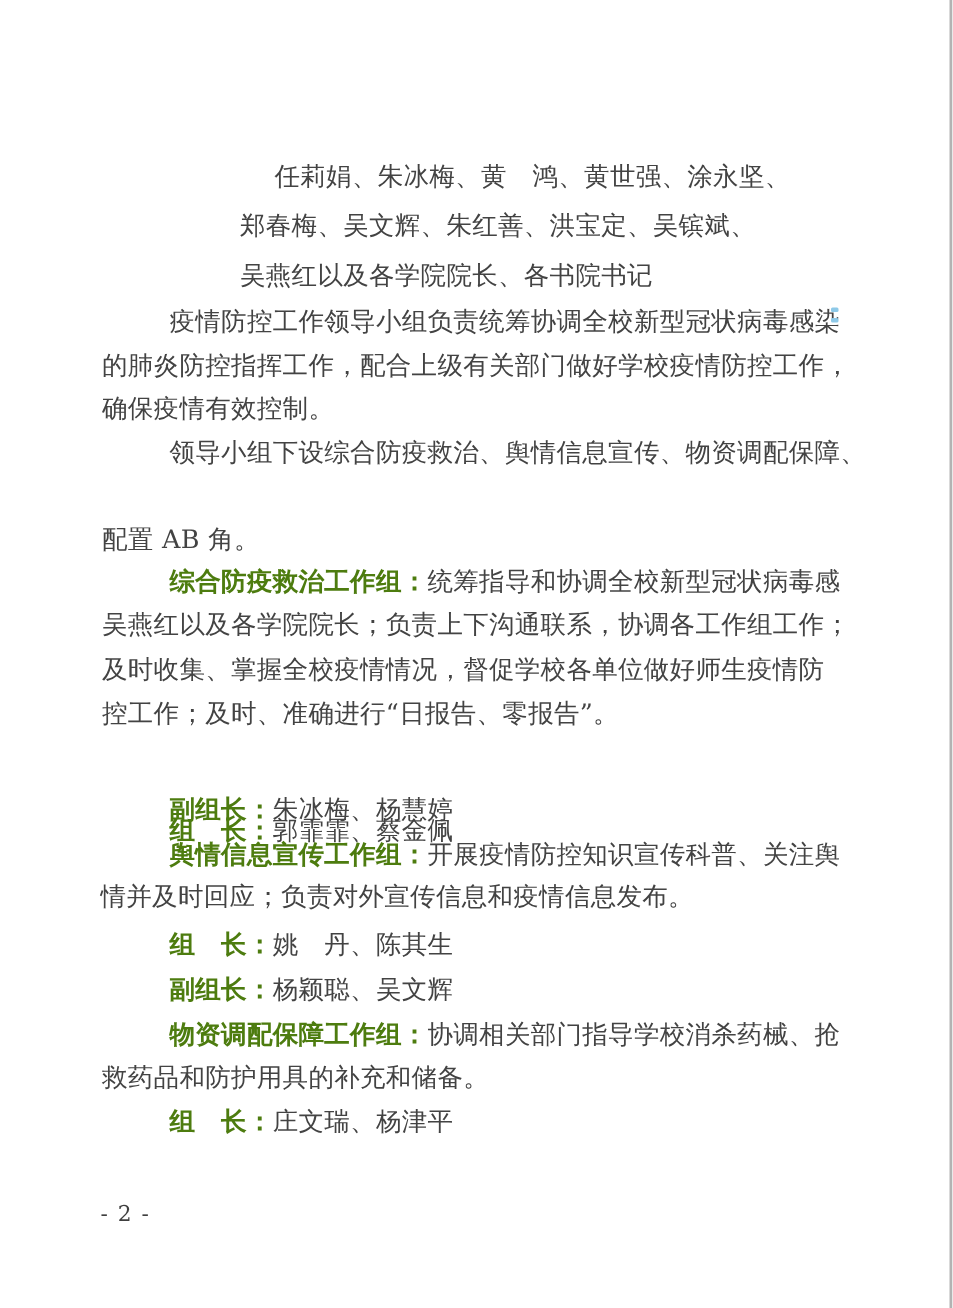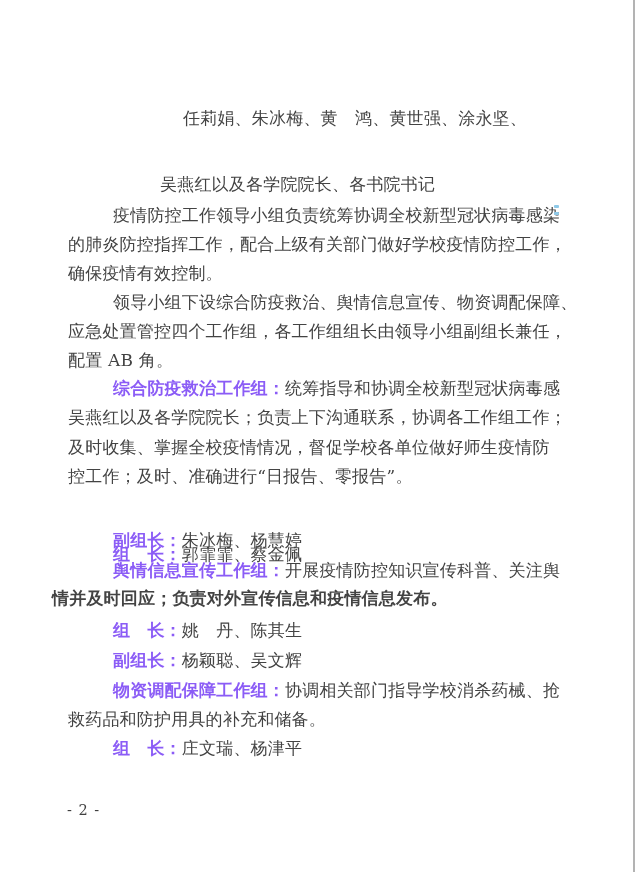--- a/index.html
+++ b/index.html
@@ -23,21 +23,21 @@
     position: absolute;
     white-space: nowrap;
     font-size: 17px;
     line-height: 21px;
     color: #434343;
     letter-spacing: 0.2px;
   }
   .seg { display: inline; }
   .seg.bold {
     font-weight: 700;
-    color: #8b5cf6;
+    color: #4d7c0f;
     font-family: Liberation Mono, monospace;
   }
   .page-number {
     position: absolute;
     left: 67px;
     top: 802px;
     font-size: 14.5px;
     letter-spacing: 1px;
     color: #3f3f3f;
   }
@@ -48,35 +48,35 @@
   }
   .artifact-1 { left: 554px; top: 205px; width: 5px; height: 3px; }
   .artifact-2 { left: 554px; top: 212px; width: 5px; height: 3px; }
 </style>
 </head>
 <body>
 
 <div class="page">
   <div class="doc-body">
       <div class="text-line" style="left: 183px; top: 108px;"><span class="seg">任莉娟、朱冰梅、黄　鸿、黄世强、涂永坚、</span></div>
+      <div class="text-line" style="left: 160px; top: 141px;"><span class="seg">郑春梅、吴文辉、朱红善、洪宝定、吴镔斌、</span></div>
       <div class="text-line" style="left: 160px; top: 174px;"><span class="seg">吴燕红以及各学院院长、各书院书记</span></div>
       <div class="text-line" style="left: 113px; top: 205px;"><span class="seg">疫情防控工作领导小组负责统筹协调全校新型冠状病毒感染</span></div>
       <div class="text-line" style="left: 68px; top: 234px;"><span class="seg">的肺炎防控指挥工作，配合上级有关部门做好学校疫情防控工作，</span></div>
       <div class="text-line" style="left: 68px; top: 263px;"><span class="seg">确保疫情有效控制。</span></div>
       <div class="text-line" style="left: 113px; top: 292px;"><span class="seg">领导小组下设综合防疫救治、舆情信息宣传、物资调配保障、</span></div>
-      <div class="text-line" style="left: 68px; top: 321px;"><span class="seg">应急处置管控四个工作组，各工作组组长由领导小组副组长兼任，</span></div>
       <div class="text-line" style="left: 68px; top: 350px;"><span class="seg">配置 AB 角。</span></div>
       <div class="text-line" style="left: 113px; top: 378px;"><span class="seg bold">综合防疫救治工作组：</span><span class="seg">统筹指导和协调全校新型冠状病毒感</span></div>
       <div class="text-line" style="left: 68px; top: 407px;"><span class="seg">吴燕红以及各学院院长；负责上下沟通联系，协调各工作组工作；</span></div>
       <div class="text-line" style="left: 68px; top: 437px;"><span class="seg">及时收集、掌握全校疫情情况，督促学校各单位做好师生疫情防</span></div>
       <div class="text-line" style="left: 68px; top: 466px;"><span class="seg">控工作；及时、准确进行“日报告、零报告”。</span></div>
       <div class="text-line" style="left: 113px; top: 500px; margin-top: 44px;"><span class="seg bold">组　长：</span><span class="seg">郭霏霏、蔡金佩</span></div>
       <div class="text-line" style="left: 113px; top: 530px; text-align: right;"><span class="seg bold">副组长：</span><span class="seg">朱冰梅、杨慧婷</span></div>
       <div class="text-line" style="left: 113px; top: 560px;"><span class="seg bold">舆情信息宣传工作组：</span><span class="seg">开展疫情防控知识宣传科普、关注舆</span></div>
-      <div class="text-line" style="left: 52px; top: 588px; font-weight: bold;"><span class="seg">情并及时回应；负责对外宣传信息和疫情信息发布。</span></div>
+      <div class="text-line" style="left: 67px; top: 588px;"><span class="seg">情并及时回应；负责对外宣传信息和疫情信息发布。</span></div>
       <div class="text-line" style="left: 113px; top: 620px;"><span class="seg bold">组　长：</span><span class="seg">姚　丹、陈其生</span></div>
       <div class="text-line" style="left: 113px; top: 650px; text-align: right;"><span class="seg bold">副组长：</span><span class="seg">杨颖聪、吴文辉</span></div>
       <div class="text-line" style="left: 113px; top: 680px;"><span class="seg bold">物资调配保障工作组：</span><span class="seg">协调相关部门指导学校消杀药械、抢</span></div>
       <div class="text-line" style="left: 68px; top: 709px;"><span class="seg">救药品和防护用具的补充和储备。</span></div>
       <div class="text-line" style="left: 113px; top: 738px;"><span class="seg bold">组　长：</span><span class="seg">庄文瑞、杨津平</span></div>
     </div>
   <div class="page-number">- 2 -</div>
   <div class="scan-artifact artifact-1"></div>
   <div class="scan-artifact artifact-2"></div>
   <div class="page-right-edge"></div>

